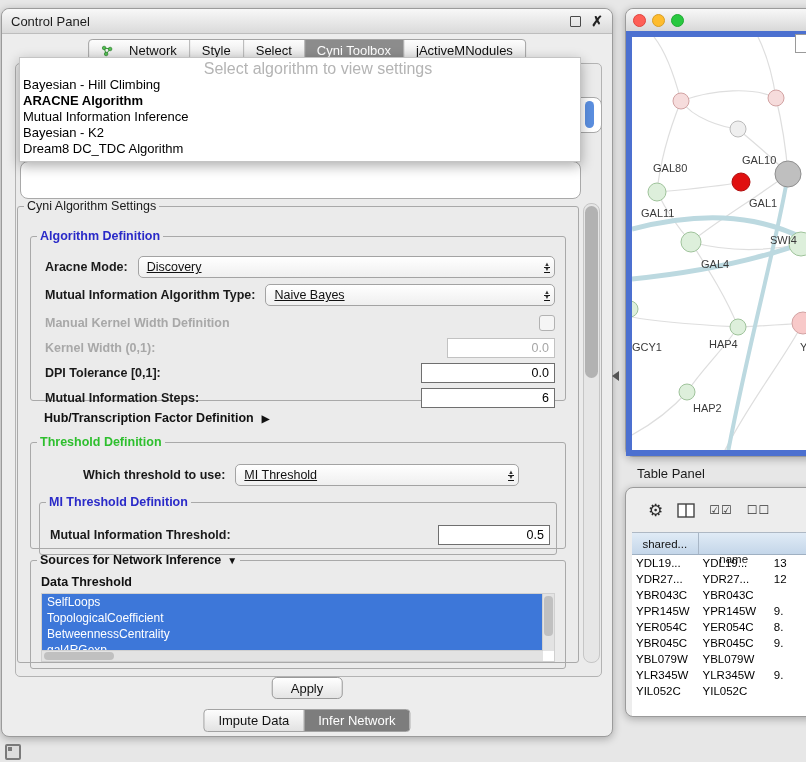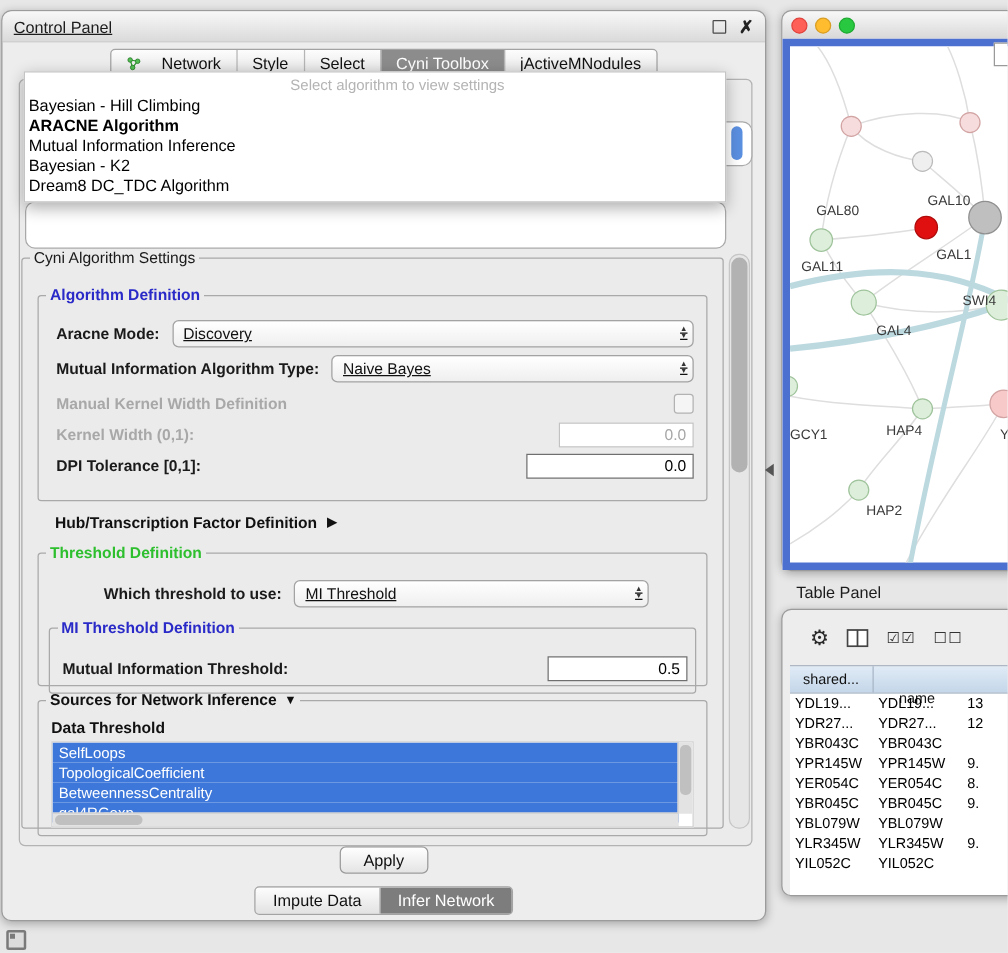--- a/index.html
+++ b/index.html
@@ -8,21 +8,21 @@
     background:#e7e7e7;font-family:"Liberation Sans",sans-serif;
     -webkit-font-smoothing:antialiased;
   }
   
   .cp-window{position:absolute;left:1px;top:8px;width:610px;height:727px;
     background:#ededed;border:1px solid #9b9b9b;border-radius:8px;
     box-shadow:0 2px 8px rgba(0,0,0,.28);}
   .cp-titlebar{height:24px;background:linear-gradient(#f8f8f8,#dadada);
     border-bottom:1px solid #bdbdbd;border-radius:8px 8px 0 0;
     display:flex;align-items:center;padding:0 9px;font-size:13px;color:#1c1c1c;}
-  .cp-title{font-weight:normal;text-decoration:underline;}
+  .cp-title{font-weight:normal;}
   .tspacer{flex:1;}
   .float-btn{width:9px;height:9px;border:1.5px solid #4a4a4a;border-radius:1px;margin-right:10px;cursor:default;}
   .close-btn{font-size:14px;font-weight:bold;color:#222;line-height:14px;cursor:default;}
   
   .cp-tabbar{position:absolute;top:30px;left:50%;transform:translateX(-50%);
     display:flex;height:21px;border:1px solid #a3a3a3;border-radius:4px;overflow:hidden;
     background:linear-gradient(#fdfdfd,#e2e2e2);z-index:4;}
   .cp-tab{display:flex;align-items:center;gap:16px;padding:0 12px;font-size:13px;color:#111;
     border-right:1px solid #b5b5b5;white-space:nowrap;}
   .cp-tab:last-child{border-right:none;}
@@ -31,21 +31,21 @@
   .outer-panel{position:absolute;left:13px;top:54px;width:585px;height:612px;
     border:1px solid #b3b3b3;border-radius:5px;background:#ebebeb;z-index:1;}
   .combo-frag{position:absolute;left:18px;top:152px;width:559px;height:36px;
     border:1px solid #a9a9a9;border-radius:8px;background:#fff;z-index:2;}
   .pill-box{position:absolute;left:558px;top:88px;width:40px;height:34px;
     border:1px solid #a9a9a9;border-radius:8px;background:#fff;z-index:2;}
   .pill{position:absolute;right:7px;top:3px;width:9px;height:27px;border-radius:5px;background:#5b8fe0;}
   
   .algo-popup{position:absolute;left:17px;top:48px;width:560px;z-index:10;background:#fff;
     border:1px solid #c4c4c4;box-shadow:0 4px 12px rgba(0,0,0,.32);padding:2px 0 4px;}
-  .popup-hint{text-align:center;color:#b4b4b4;font-size:12px;height:17px;line-height:17px;margin-left:36px;}
+  .popup-hint{text-align:center;color:#b4b4b4;font-size:16px;height:17px;line-height:17px;margin-left:36px;}
   .popup-item{font-size:13px;height:16px;line-height:16px;padding-left:3px;color:#000;}
   .popup-item.sel{font-weight:bold;}
   
   fieldset{margin:0;padding:0;border:1px solid #a9a9a9;border-radius:3px;}
   legend{font-size:12.5px;padding:0 3px;margin-left:6px;color:#1a1a1a;}
   .settings-fs{position:absolute;left:15px;top:190px;width:560px;height:462px;z-index:3;background:#ebebeb;}
   .algo-fs{position:absolute;left:12px;top:16px;width:534px;height:170px;}
   .legend-blue{color:#2a2ac8;font-weight:bold;}
   .legend-green{color:#2ebf2e;font-weight:bold;}
   .row{position:absolute;left:14px;right:10px;height:24px;display:flex;align-items:center;}
@@ -206,20 +206,24 @@
         <span class="lbl dis">Manual Kernel Width Definition</span>
         <span class="checkbox"></span>
       </div>
       <div class="row" style="top:93px">
         <span class="lbl dis">Kernel Width (0,1):</span>
         <input class="nfield dim" style="width: 108px;" readonly="" value="0.0">
       </div>
       <div class="row" style="top:118px">
         <span class="lbl">DPI Tolerance [0,1]:</span>
         <input class="nfield dark" style="width: 134px;" value="0.0">
+      </div>
+      <div class="row" style="top:143px">
+        <span class="lbl">Mutual Information Steps:</span>
+        <input class="nfield dark" style="width: 134px;" value="6">
       </div>
     </fieldset>
 
     <div class="hub-row">
       <span>Hub/Transcription Factor Definition</span>
       <span class="tri">▶</span>
     </div>
 
     <fieldset class="thr-fs">
       <legend class="legend-green">Threshold Definition</legend>

